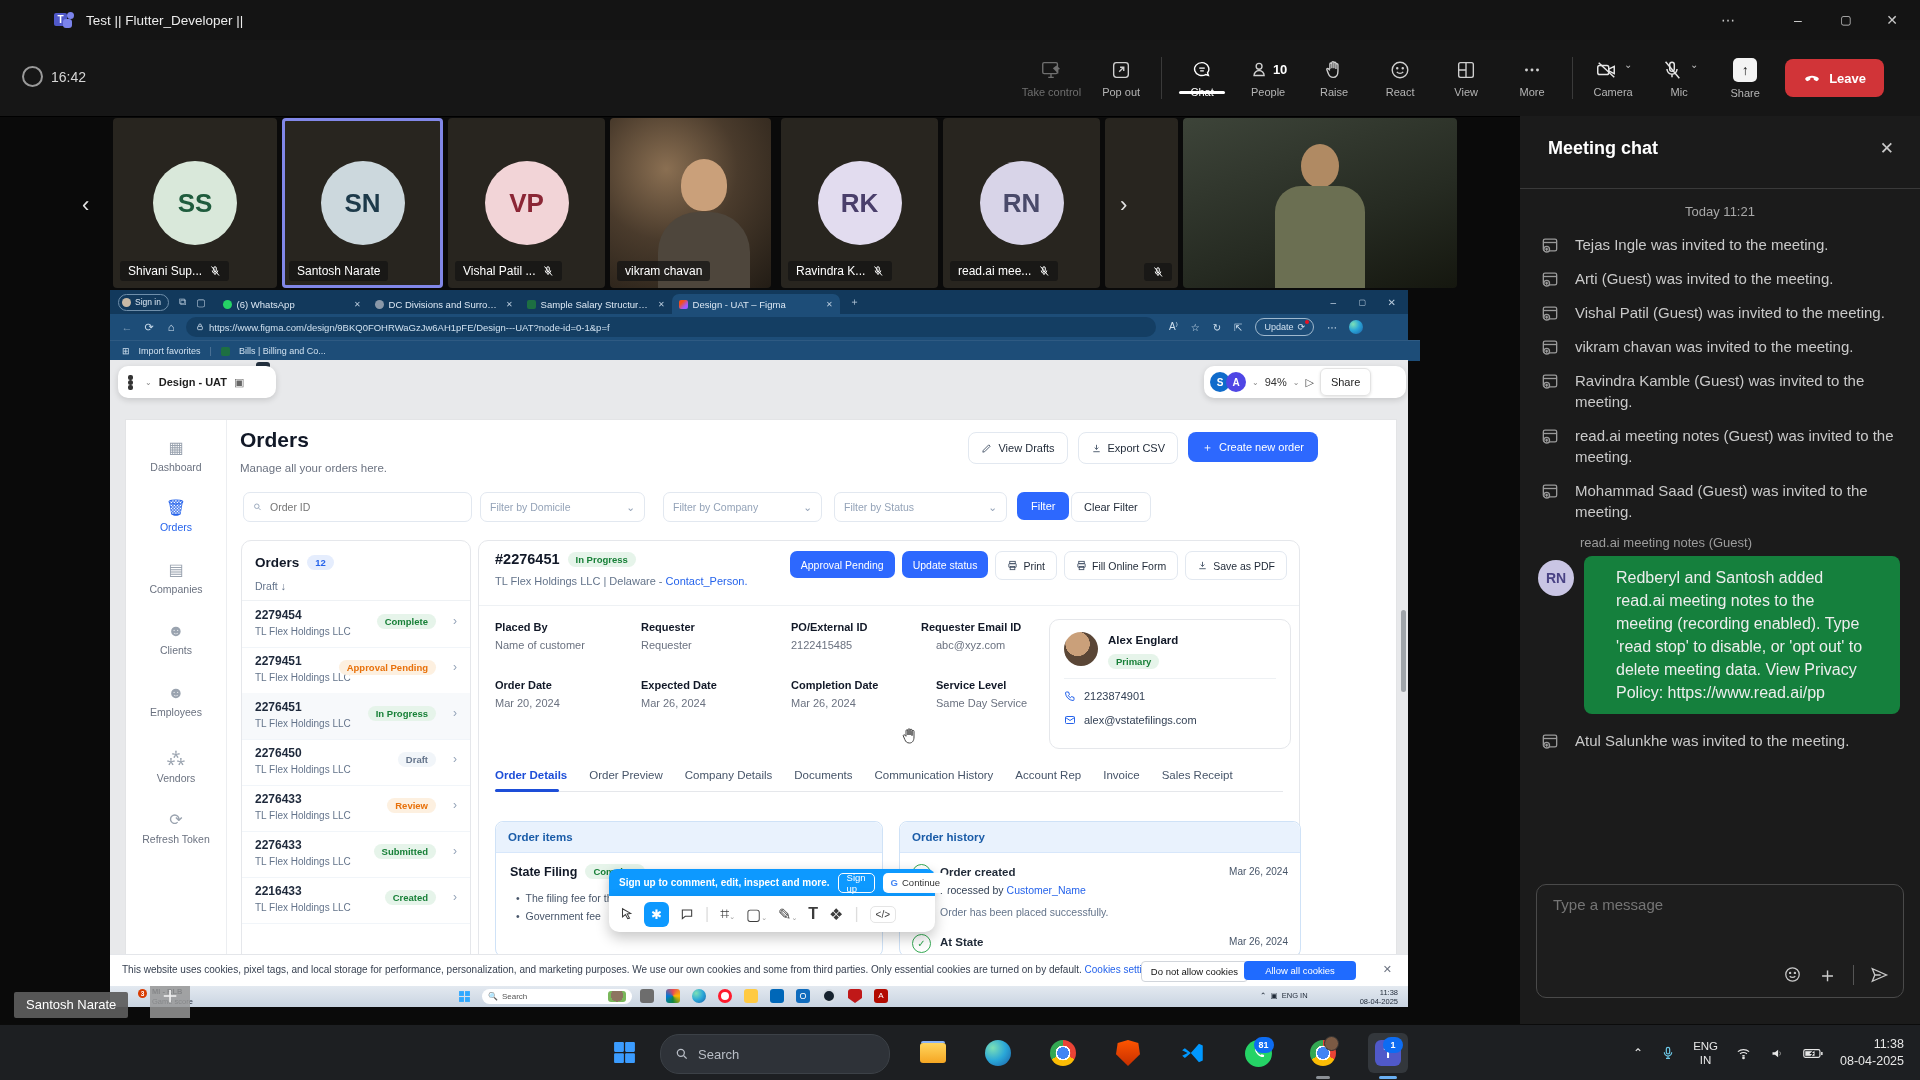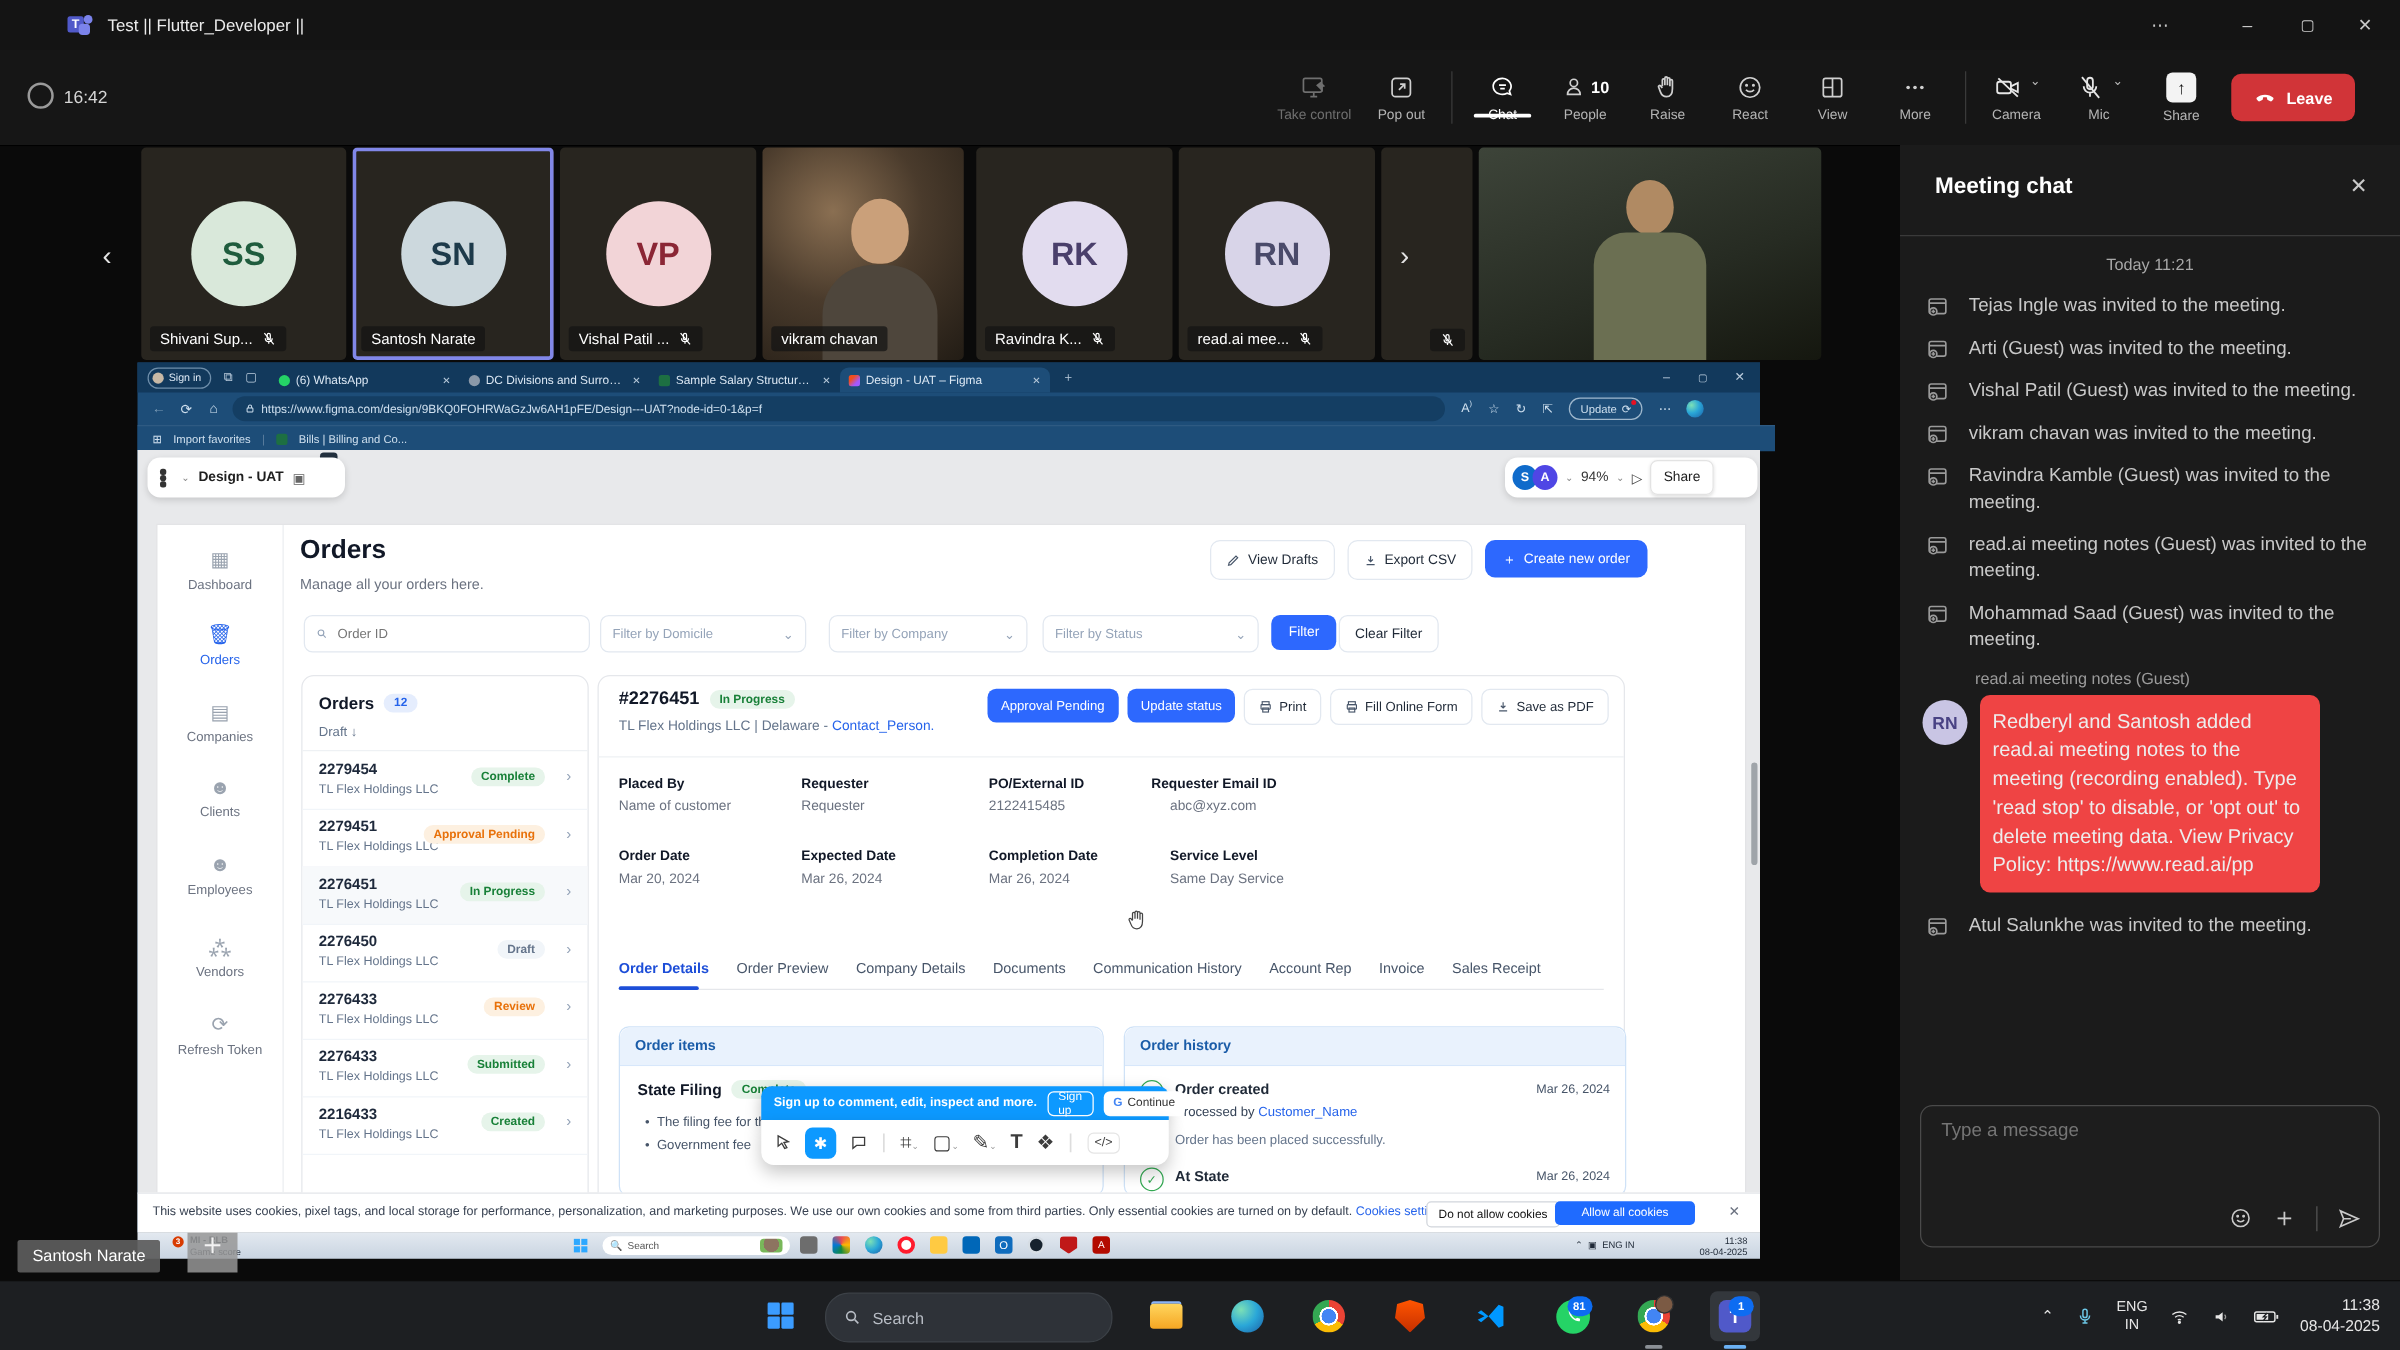--- a/index.html
+++ b/index.html
@@ -54,21 +54,21 @@
   .cp-close{position:absolute;right:26px;top:22px;color:#c9c9c9;font-size:17px;}
   .cp-div{position:absolute;left:0;top:72px;width:100%;height:1px;background:#3a3a3a;}
   .cp-day{position:absolute;left:0;top:88px;width:100%;text-align:center;color:#a8a8a8;font-size:13px;}
   .events{position:absolute;left:20px;top:118px;width:360px;}
   .ev{display:flex;gap:13px;margin-bottom:13px;color:#c9c9c9;font-size:15px;line-height:21px;}
   .ev .ic{flex:0 0 22px;padding-top:1px;}
   .sender{margin:10px 0 6px 40px;color:#9c9c9c;font-size:13px;}
   .bubrow{display:flex;align-items:flex-start;gap:10px;margin-bottom:16px;}
   .rn-av{flex:0 0 36px;height:36px;border-radius:50%;background:#c9c5e4;color:#494284;font-weight:bold;font-size:14px;
     display:flex;align-items:center;justify-content:center;margin-top:4px;margin-left:-2px;}
-  .bubble{background:#ef4444;border-radius:8px;padding:10px 10px;color:#ededed;font-size:16px;line-height:23px;width:252px;}
+  .bubble{background:#15803d;border-radius:8px;padding:10px 32px;color:#ededed;font-size:16px;line-height:23px;width:252px;}
   .cp-input{position:absolute;left:16px;right:16px;bottom:26px;height:112px;border:1px solid #4a4a4a;border-radius:10px;background:#1d1d1d;}
   .cp-input input{position:absolute;left:14px;top:10px;width:75%;background:transparent;border:0;outline:none;
     color:#cfcfcf;font-size:15px;font-family:"Liberation Sans",sans-serif;}
   .cp-icons{position:absolute;right:14px;bottom:12px;display:flex;align-items:center;gap:15px;color:#c9c9c9;}
   
   .browser{position:absolute;left:110px;top:290px;width:1298px;height:696px;background:#1d4d78;}
   .tabstrip{position:absolute;left:0;top:0;width:100%;height:24px;background:#12395c;display:flex;align-items:center;
     font-size:9.5px;color:#dce8f4;}
   .signin{display:flex;align-items:center;gap:4px;border:1px solid #6f8fab;border-radius:9px;height:15px;
     padding:0 7px 0 3px;margin-left:8px;font-size:8.5px;}
@@ -636,20 +636,39 @@
           <span class="fv" style="left:457px;top:98px">abc@xyz.com</span>
           <span class="fl" style="left:16px;top:138px">Order Date</span>
           <span class="fv" style="left:16px;top:156px">Mar 20, 2024</span>
           <span class="fl" style="left:162px;top:138px">Expected Date</span>
           <span class="fv" style="left:162px;top:156px">Mar 26, 2024</span>
           <span class="fl" style="left:312px;top:138px">Completion Date</span>
           <span class="fv" style="left:312px;top:156px">Mar 26, 2024</span>
           <span class="fl" style="left:457px;top:138px">Service Level</span>
           <span class="fv" style="left:457px;top:156px">Same Day Service</span>
 
+          <div class="card" style="left:570px;top:78px;width:240px;height:128px">
+            <div style="position:absolute;left:14px;top:12px;width:34px;height:34px;border-radius:50%;background:radial-gradient(circle at 40% 35%,#caa07a 0 40%,#5a4636 41%)"></div>
+            <div style="position:absolute;left:58px;top:14px;font-size:11.5px;font-weight:bold;color:#111827">Alex Englard</div>
+            <div style="position:absolute;left:58px;top:31px"><span class="badge tone-green">Primary</span></div>
+            <div style="position:absolute;left:14px;top:58px;width:212px;height:1px;background:#eef1f4"></div>
+            <div style="position:absolute;left:14px;top:70px;display:flex;align-items:center;gap:8px;font-size:11px;color:#334155">
+              <svg width="12" height="12" viewBox="0 0 24 24" fill="none" stroke="#2563eb" stroke-width="2">
+                  <path d="M5 4h4l2 5-2.5 2a12 12 0 0 0 4.5 4.5L15 13l5 2v4a2 2 0 0 1-2 2A16 16 0 0 1 3 6a2 2 0 0 1 2-2z"></path>
+                </svg>
+              <span>2123874901</span>
+            </div>
+            <div style="position:absolute;left:14px;top:94px;display:flex;align-items:center;gap:8px;font-size:11px;color:#334155">
+              <svg width="12" height="12" viewBox="0 0 24 24" fill="none" stroke="#2563eb" stroke-width="2">
+                  <rect x="3" y="5" width="18" height="14" rx="2"></rect>
+                  <path d="M3 7l9 6 9-6"></path>
+                </svg>
+              <span>alex@vstatefilings.com</span>
+            </div>
+          </div>
 
           <div class="tabrow">
             <span class="t on">Order Details</span>
             <span class="t">Order Preview</span>
             <span class="t">Company Details</span>
             <span class="t">Documents</span>
             <span class="t">Communication History</span>
             <span class="t">Account Rep</span>
             <span class="t">Invoice</span>
             <span class="t">Sales Receipt</span>

